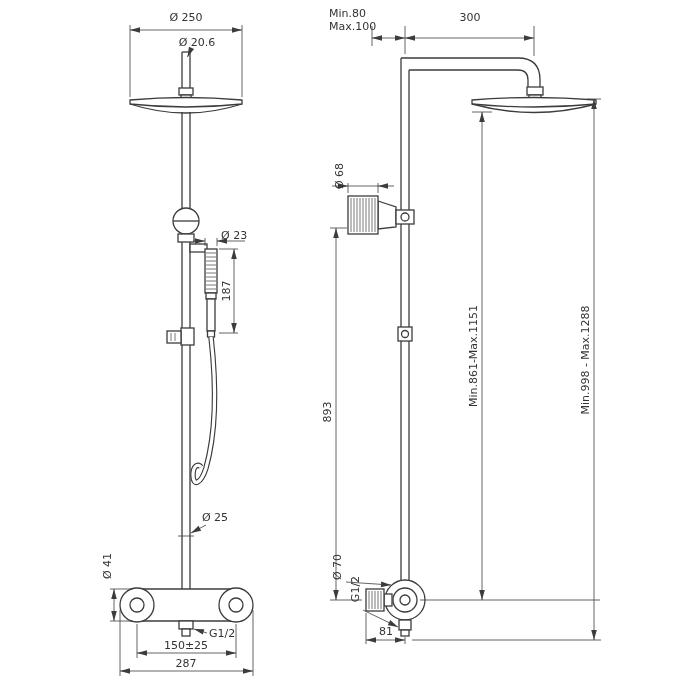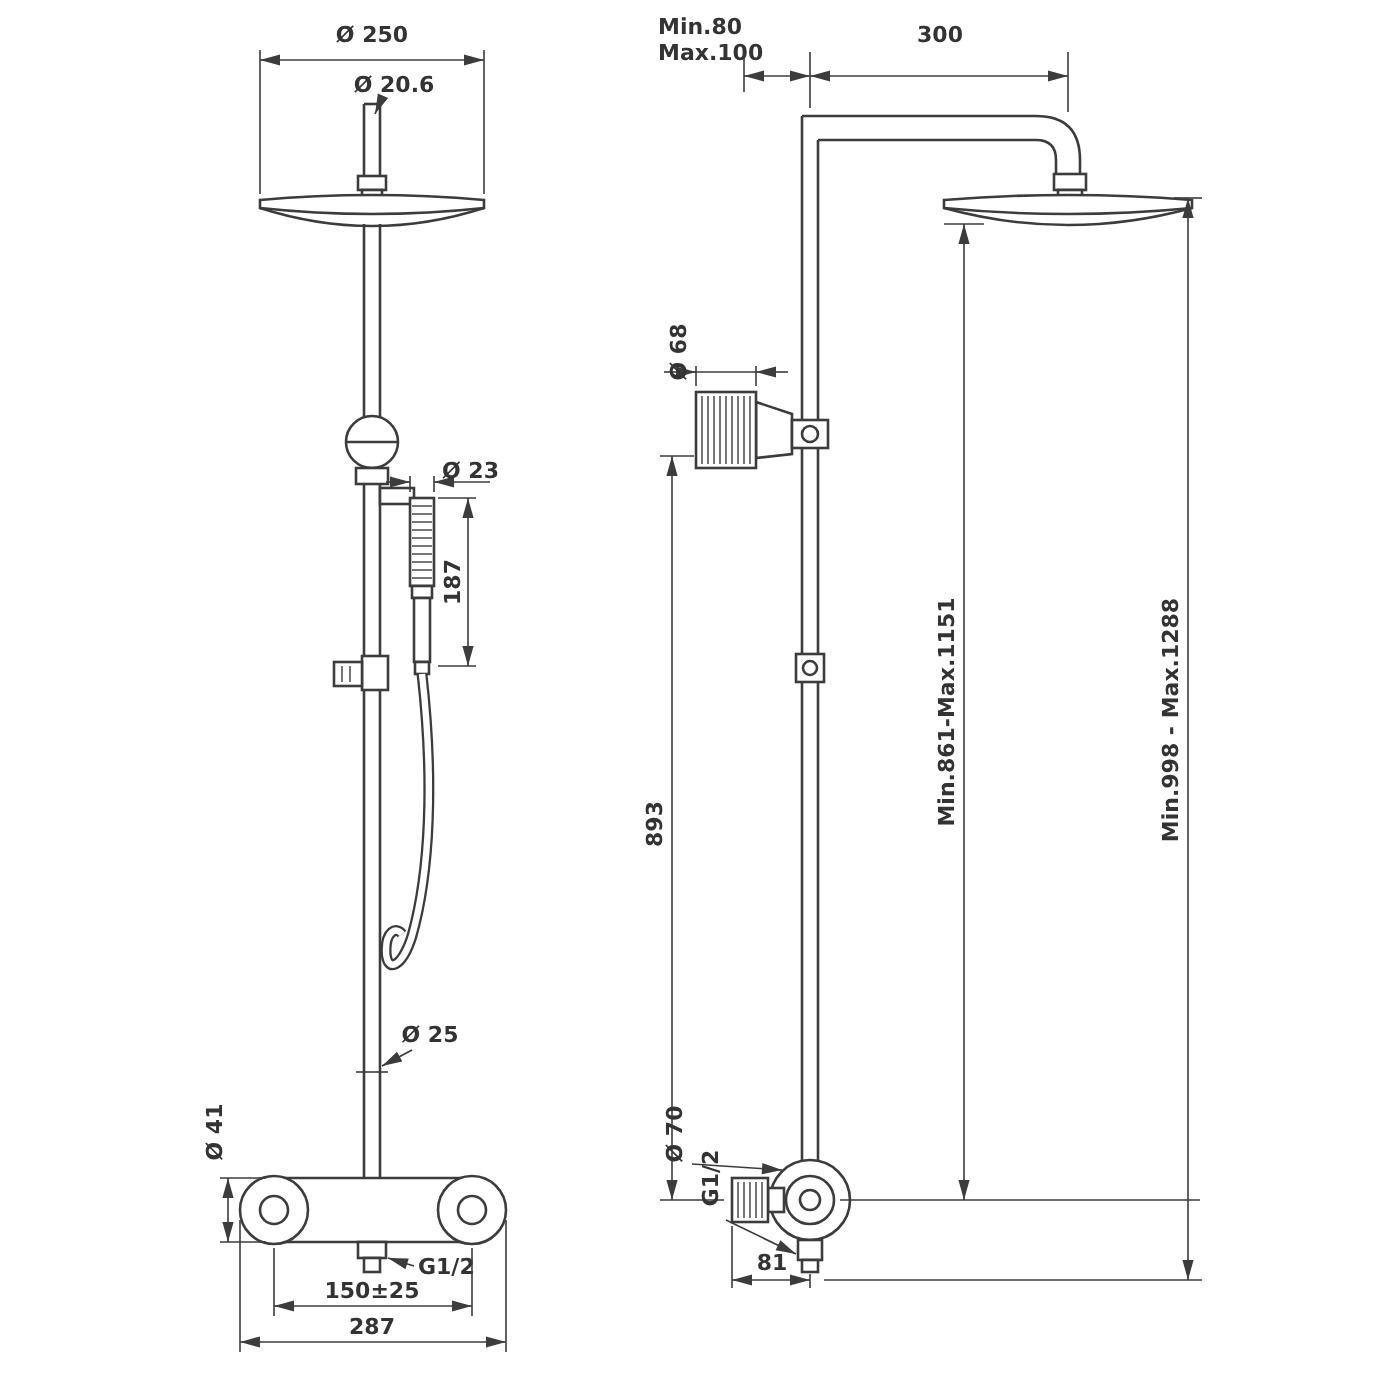--- a/index.html
+++ b/index.html
@@ -1,16 +1,16 @@
 <!DOCTYPE html>
 <html><head>
 <meta charset="utf-8">
 <style>
   html,body{margin:0;padding:0;background:#fff;}
-  .stage{width:700px;height:700px;background:#ffffff;overflow:hidden;font-weight:bold;}
+  .stage{width:700px;height:700px;background:#ffffff;overflow:hidden;}
   svg{display:block;}
   text{font-family:"DejaVu Sans", sans-serif;font-size:11px;fill:#333;}
   .obj{fill:none;stroke:#3c3c3c;stroke-width:1.3;}
   .objf{fill:#ffffff;stroke:#3c3c3c;stroke-width:1.3;}
   .dim{fill:none;stroke:#3c3c3c;stroke-width:0.8;}
   .hatch{stroke:#3c3c3c;stroke-width:0.7;}
   .hose-outer{fill:none;stroke:#3c3c3c;stroke-width:5.5;}
   .hose-inner{fill:none;stroke:#ffffff;stroke-width:3.2;}
 </style>
 </head>

